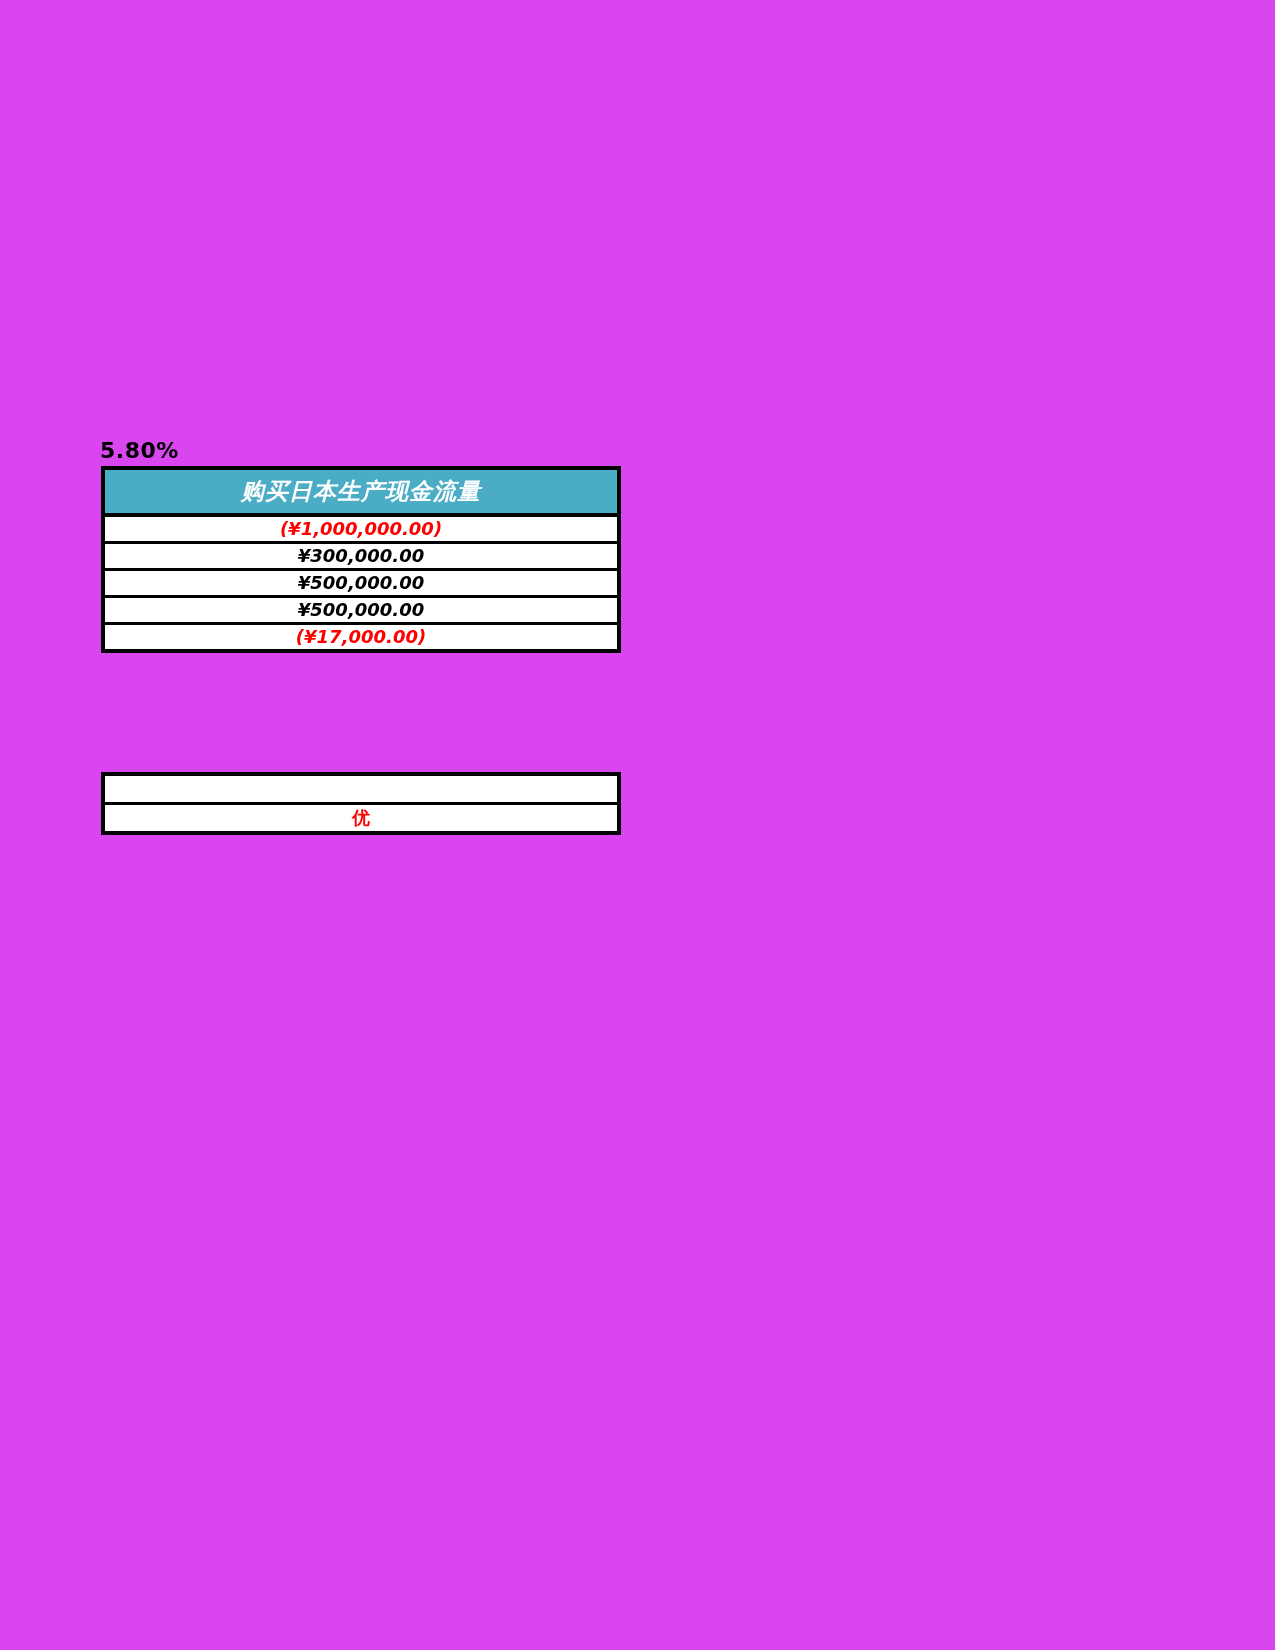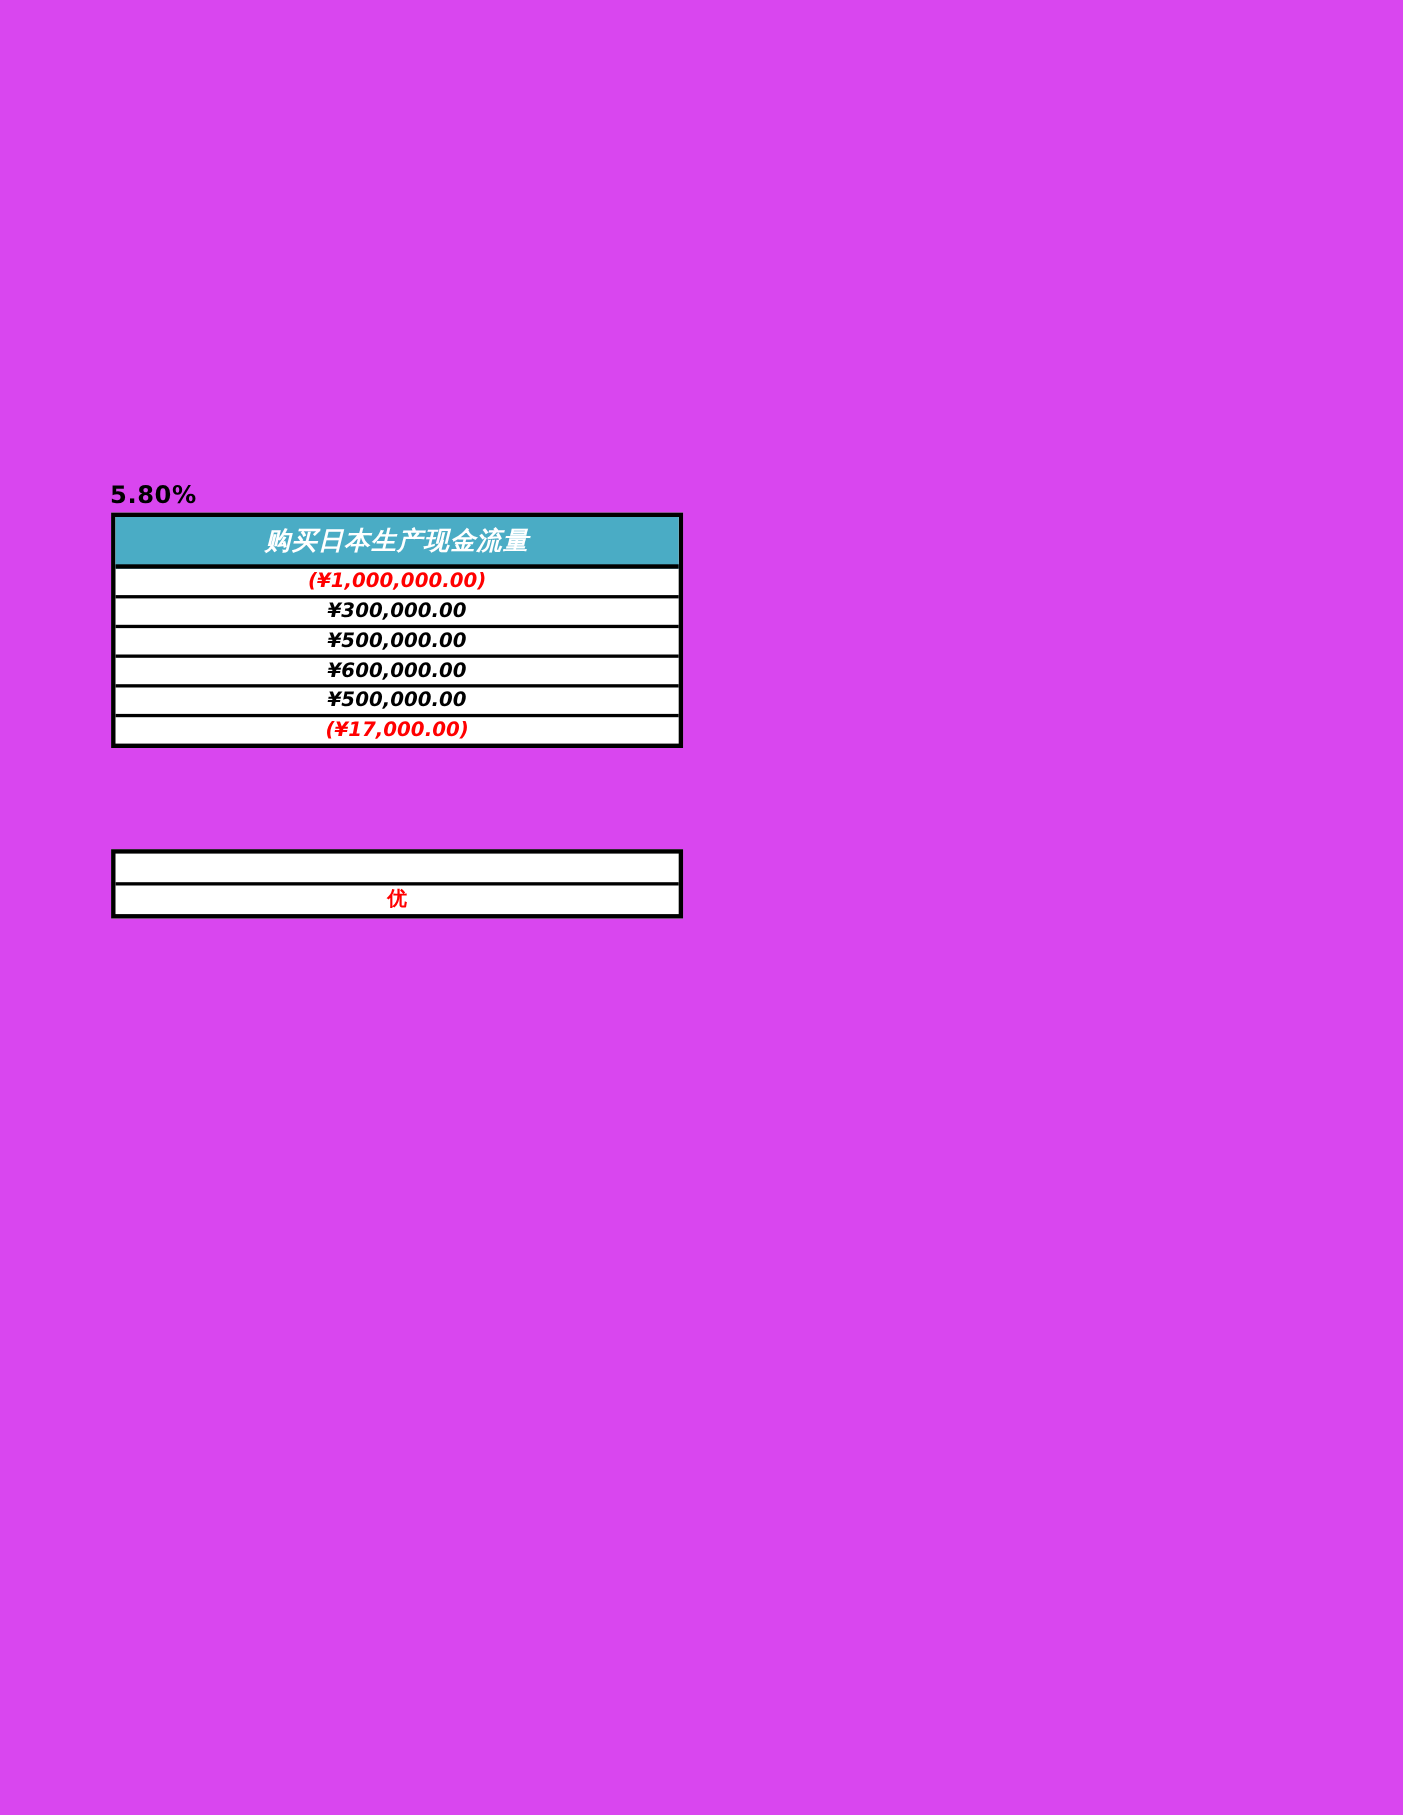--- a/index.html
+++ b/index.html
@@ -65,21 +65,20 @@
 
 <div class="page">
 
   <div class="rate-label">5.80%</div>
 
   <div class="tbl tbl-cashflow">
     <div class="tbl-header">购买日本生产现金流量</div>
     <div class="tbl-row neg">(¥1,000,000.00)</div>
     <div class="tbl-row">¥300,000.00</div>
     <div class="tbl-row">¥500,000.00</div>
-    <div class="tbl-row">¥600,000.00</div>
     <div class="tbl-row">¥500,000.00</div>
     <div class="tbl-row neg">(¥17,000.00)</div>
   </div>
 
   <div class="tbl tbl-result">
     <div class="tbl-row"></div>
     <div class="tbl-row neg">优</div>
   </div>
 
 </div>

